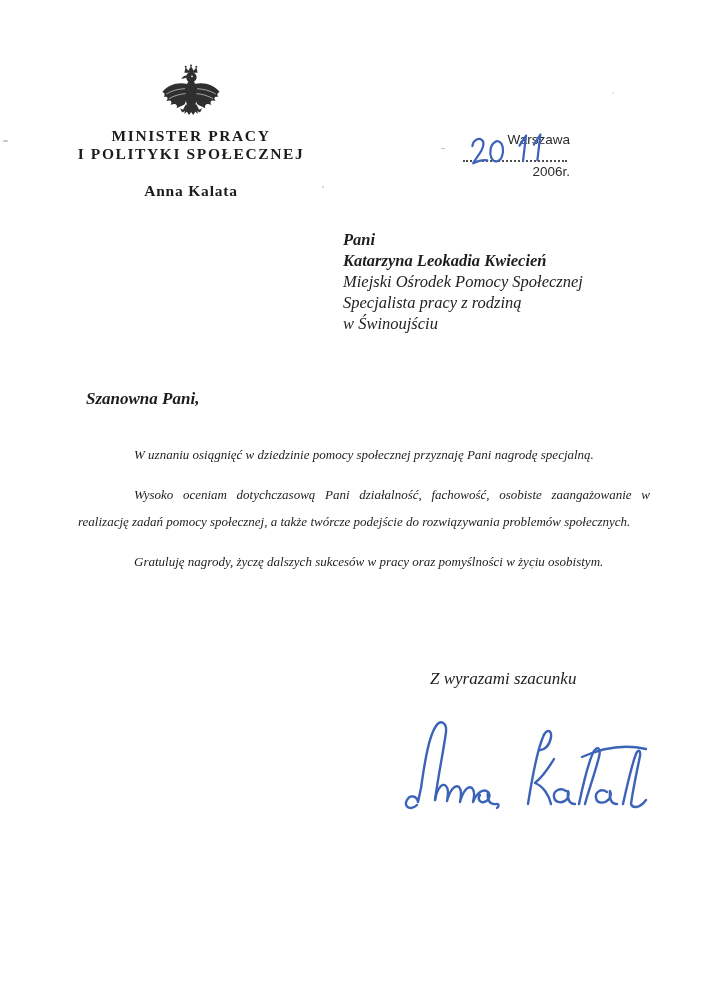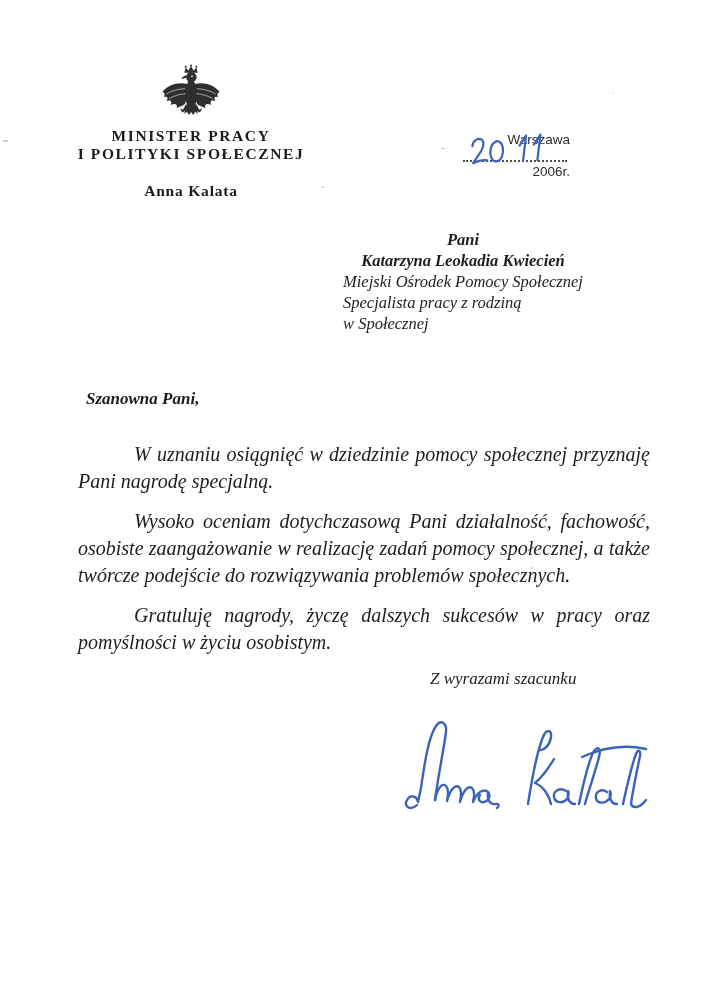--- a/index.html
+++ b/index.html
@@ -72,42 +72,42 @@
   
   .recipient {
     position: absolute;
     left: 343px;
     top: 229px;
     font-style: italic;
     font-size: 16.5px;
     line-height: 21px;
     color: #1e1e1e;
   }
-  .recipient .bold { font-weight: 700; text-align: center; }
+  .recipient .bold { font-weight: 700; }
 
   
   .salutation {
     position: absolute;
     left: 78px;
     top: 389px;
     font-style: italic;
     font-weight: 700;
     font-size: 17px;
     color: #1c1c1c;
     margin-left: 8px;
   }
 
   
   .letter-body {
     position: absolute;
     left: 78px;
     top: 441px;
     width: 572px;
     font-style: italic;
-    font-size: 20px;
+    font-size: 13px;
     line-height: 27px;
     text-align: justify;
     color: #1d1d1d;
   }
   .letter-body p { margin: 0 0 13px 0; text-indent: 56px; }
 
   
   .closing {
     position: absolute;
     left: 430px;
@@ -193,21 +193,21 @@
       </svg>
     </span>
       <span>2006r.</span>
   </div>
 
   <div class="recipient">
     <div class="bold">Pani</div>
     <div class="bold">Katarzyna Leokadia Kwiecień</div>
     <div>Miejski Ośrodek Pomocy Społecznej</div>
     <div>Specjalista pracy z rodziną</div>
-    <div>w Społecznej</div>
+    <div>w Świnoujściu</div>
   </div>
 
   <div class="salutation">Szanowna Pani,</div>
 
   <div class="letter-body">
     <p>W uznaniu osiągnięć w dziedzinie pomocy społecznej przyznaję Pani nagrodę specjalną.</p>
     <p>Wysoko oceniam dotychczasową Pani działalność, fachowość, osobiste zaangażowanie w realizację zadań pomocy społecznej, a także twórcze podejście do rozwiązywania problemów społecznych.</p>
     <p>Gratuluję nagrody, życzę dalszych sukcesów w pracy oraz pomyślności w życiu osobistym.</p>
   </div>
 

